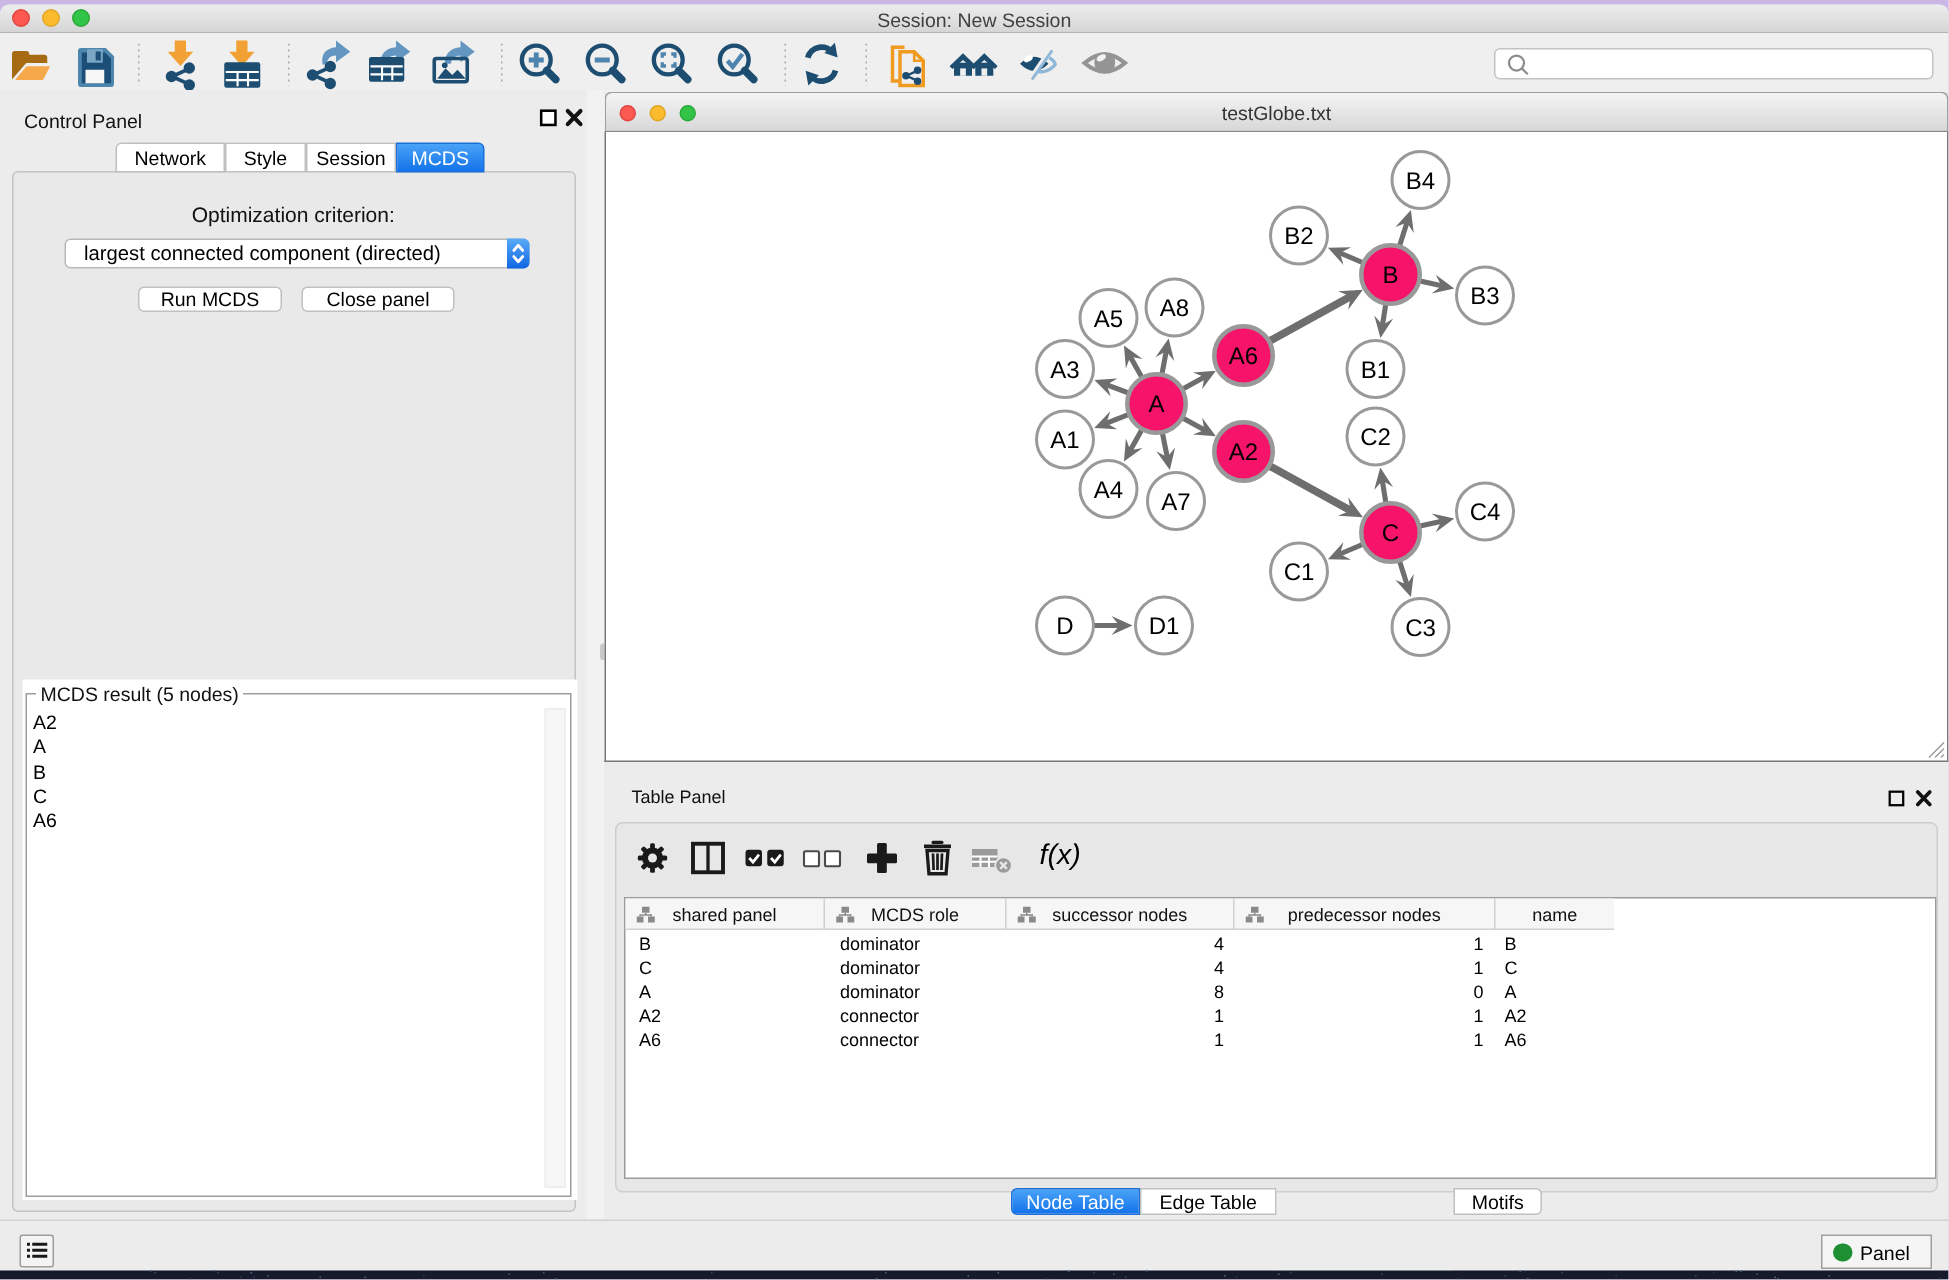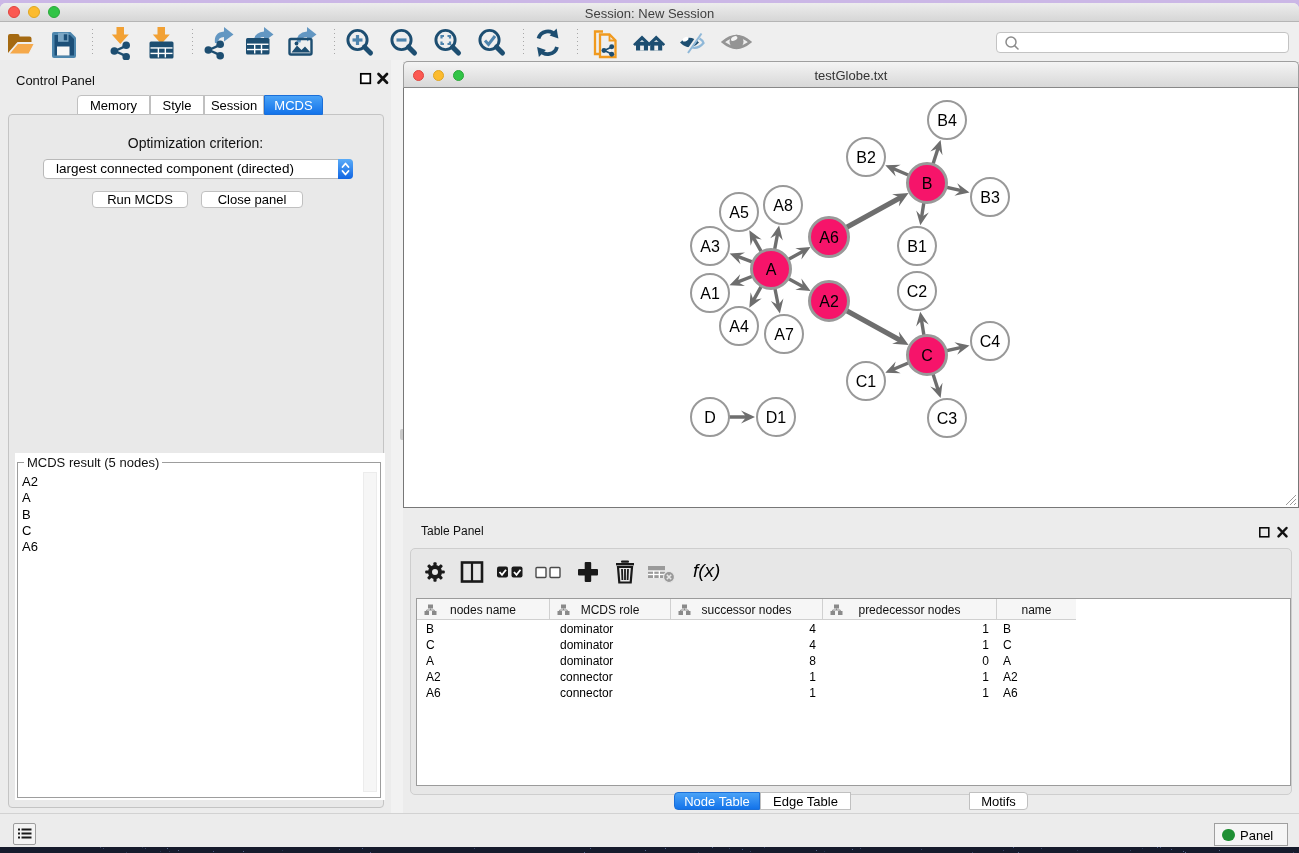--- a/index.html
+++ b/index.html
@@ -216,21 +216,21 @@
       </div>
   </div>
 
   <div id="cpanel">
     <div id="cp-title">Control Panel</div>
     <svg class="abs" style="left:359px; top:12px" width="32" height="14">
         <rect x="1.8" y="1.8" width="9.5" height="9.5" fill="#fff" stroke="#000" stroke-width="1.7"></rect>
         <path d="M19.5 2 L28 10.8 M28 2 L19.5 10.8" stroke="#111" stroke-width="2.7" stroke-linecap="round" fill="none"></path>
       </svg>
     <div id="cp-box"></div>
-    <div class="cptab" style="left:77px; width:73px; border-radius:4px 0 0 0;">Memory</div>
+    <div class="cptab" style="left:77px; width:73px; border-radius:4px 0 0 0;">Network</div>
     <div class="cptab" style="left:150px; width:54px;">Style</div>
     <div class="cptab" style="left:204px; width:60px;">Session</div>
     <div class="cptab sel" style="left:264px; width:59px; border-radius:0 4px 0 0;">MCDS</div>
     <div id="opt-label">Optimization criterion:</div>
     <div id="dropdown">largest connected component (directed)
       <div id="dd-btn"><svg width="15" height="20">
             <path d="M4.5 8 L7.5 4.5 L10.5 8" fill="none" stroke="#fff" stroke-width="1.8" stroke-linecap="round" stroke-linejoin="round"></path>
             <path d="M4.5 12 L7.5 15.5 L10.5 12" fill="none" stroke="#fff" stroke-width="1.8" stroke-linecap="round" stroke-linejoin="round"></path>
           </svg></div>
     </div>
@@ -427,21 +427,21 @@
               <svg width="13" height="12" viewBox="0 0 13 12">
                 <g fill="#8a8a8a">
                   <rect x="4" y="0.5" width="5" height="4"></rect>
                   <rect x="0.5" y="7" width="4.5" height="4"></rect>
                   <rect x="8" y="7" width="4.5" height="4"></rect>
                 </g>
                 <g stroke="#8a8a8a" stroke-width="1">
                   <path d="M6.5 4.5 V6 M2.7 7 V6 h7.5 v1" fill="none"></path>
                 </g>
               </svg>
-              <div class="lbl">nodes name</div>
+              <div class="lbl">shared panel</div>
             </div>
           <div class="th" style="left:133px; width:121px;">
               <svg width="13" height="12" viewBox="0 0 13 12">
                 <g fill="#8a8a8a">
                   <rect x="4" y="0.5" width="5" height="4"></rect>
                   <rect x="0.5" y="7" width="4.5" height="4"></rect>
                   <rect x="8" y="7" width="4.5" height="4"></rect>
                 </g>
                 <g stroke="#8a8a8a" stroke-width="1">
                   <path d="M6.5 4.5 V6 M2.7 7 V6 h7.5 v1" fill="none"></path>

